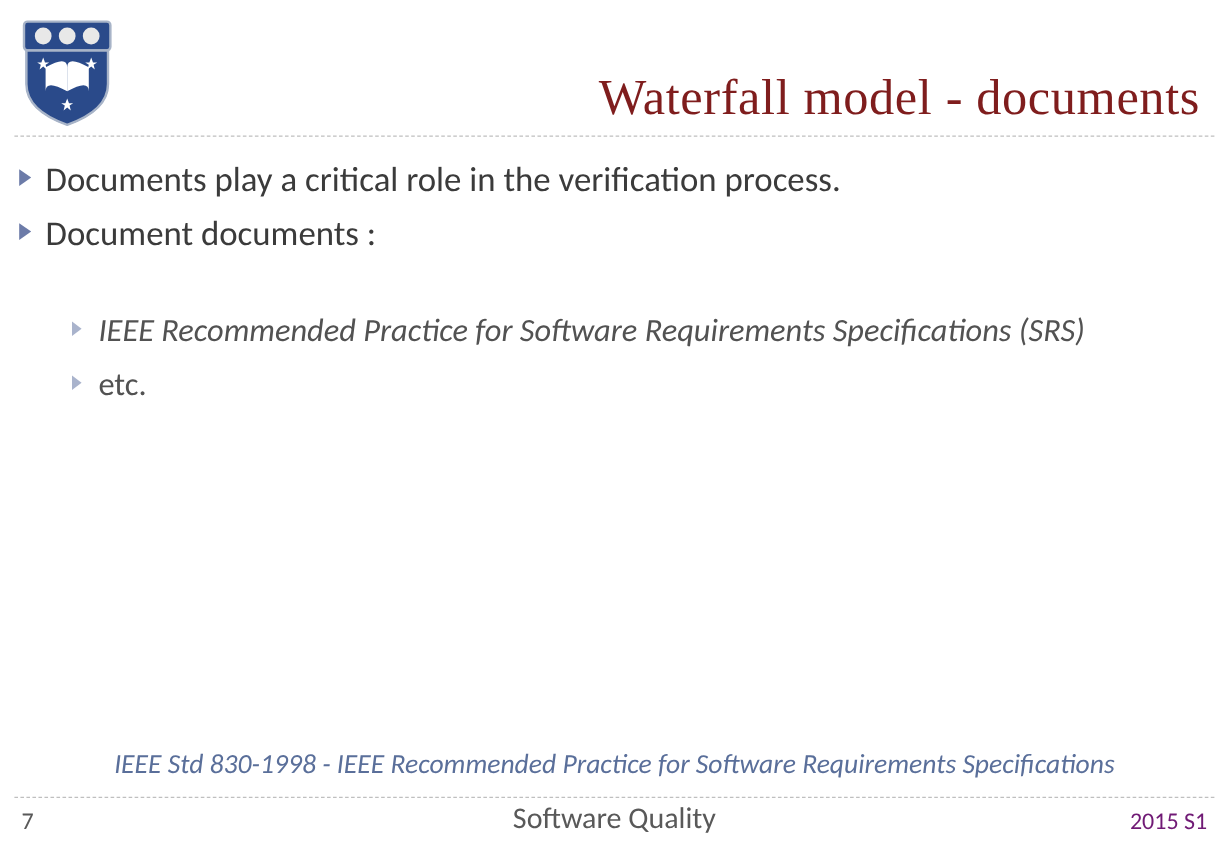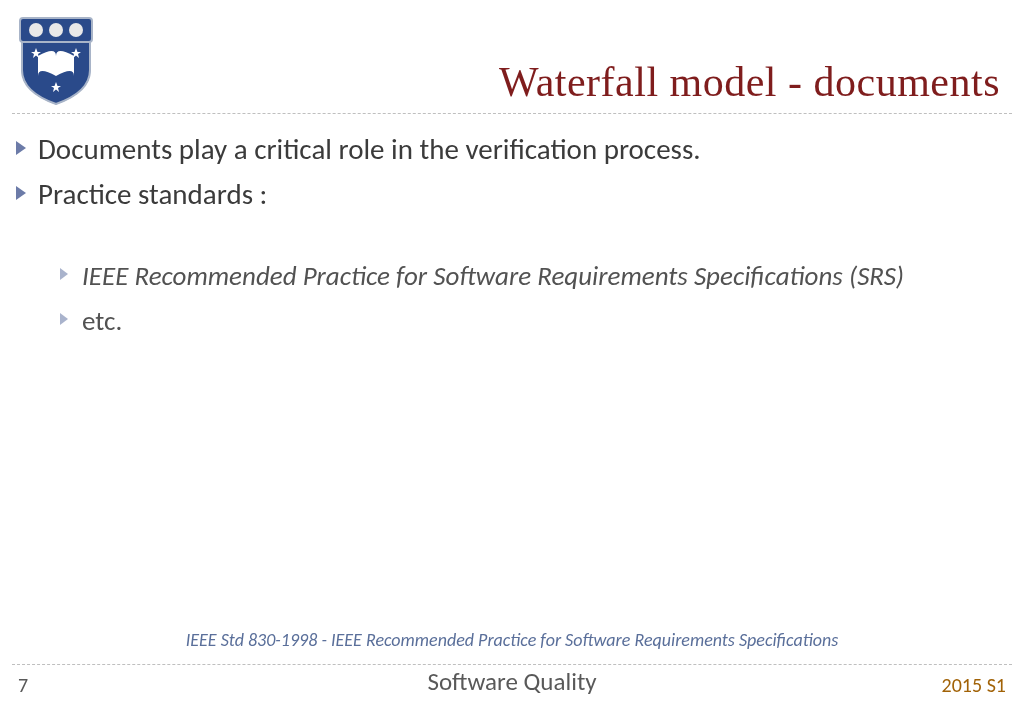--- a/index.html
+++ b/index.html
@@ -26,31 +26,31 @@
   .bullet-l1 .txt { font-size: 29px; color: #3b3b3b; line-height: 1.35; }
   .sub { margin-top: 44px; margin-left: 44px; }
   .bullet-l2 { display: flex; align-items: flex-start; margin-bottom: 10px; }
   .bullet-l2 .arrow { flex: 0 0 auto; margin-top: 9px; margin-right: 12px; }
   .bullet-l2 .txt { font-size: 27px; color: #525252; line-height: 1.3; }
   .italic { font-style: italic; }
   .reference {
     position: absolute; left: 0; right: 0; bottom: 58px;
     text-align: center;
     font-style: italic;
-    font-size: 18px;
+    font-size: 23px;
     color: #5a6f9a;
   }
   .divider-bottom {
     position: absolute; left: 12px; right: 12px; bottom: 44px;
     border-top: 1px dashed #bfbfbf;
   }
   .footer { position: absolute; left: 0; right: 0; bottom: 10px; height: 30px; }
   .page-num { position: absolute; left: 18px; bottom: 2px; font-family: "Gill Sans","Gill Sans MT",Calibri,sans-serif; font-size: 20px; color: #595959; }
   .footer-center { position: absolute; left: 0; right: 0; bottom: 2px; text-align: center; font-family: "Gill Sans","Gill Sans MT",Calibri,sans-serif; font-size: 25px; color: #595959; }
-  .footer-right { position: absolute; right: 18px; bottom: 2px; font-family: "Gill Sans","Gill Sans MT",Calibri,sans-serif; font-size: 20px; color: #a16207; }
+  .footer-right { position: absolute; right: 18px; bottom: 2px; font-family: "Gill Sans","Gill Sans MT",Calibri,sans-serif; font-size: 20px; color: #701a75; }
   .arrow-svg { display: block; }
 </style>
 </head>
 <body>
 
 <div class="slide">
 
   <div class="header">
     <div class="logo">
       <svg viewBox="0 0 80 92" width="80" height="92">
@@ -87,21 +87,21 @@
       </span>
       <span class="txt">Documents play a critical role in the verification process.</span>
     </div>
 
     <div class="bullet-l1">
       <span class="arrow">
         <svg class="arrow-svg" width="14" height="16">
             <polygon points="2,1 12,8 2,15" fill="#6c7ba8"></polygon>
           </svg>
       </span>
-      <span class="txt">Practice standards :</span>
+      <span class="txt">Document documents :</span>
     </div>
 
     <div class="sub">
       <div class="bullet-l2">
         <span class="arrow">
           <svg class="arrow-svg" width="12" height="14">
               <polygon points="2,1 10,7 2,13" fill="#a9b3cc"></polygon>
             </svg>
         </span>
         <span class="txt italic">IEEE Recommended Practice for Software Requirements Specifications (SRS)</span>

